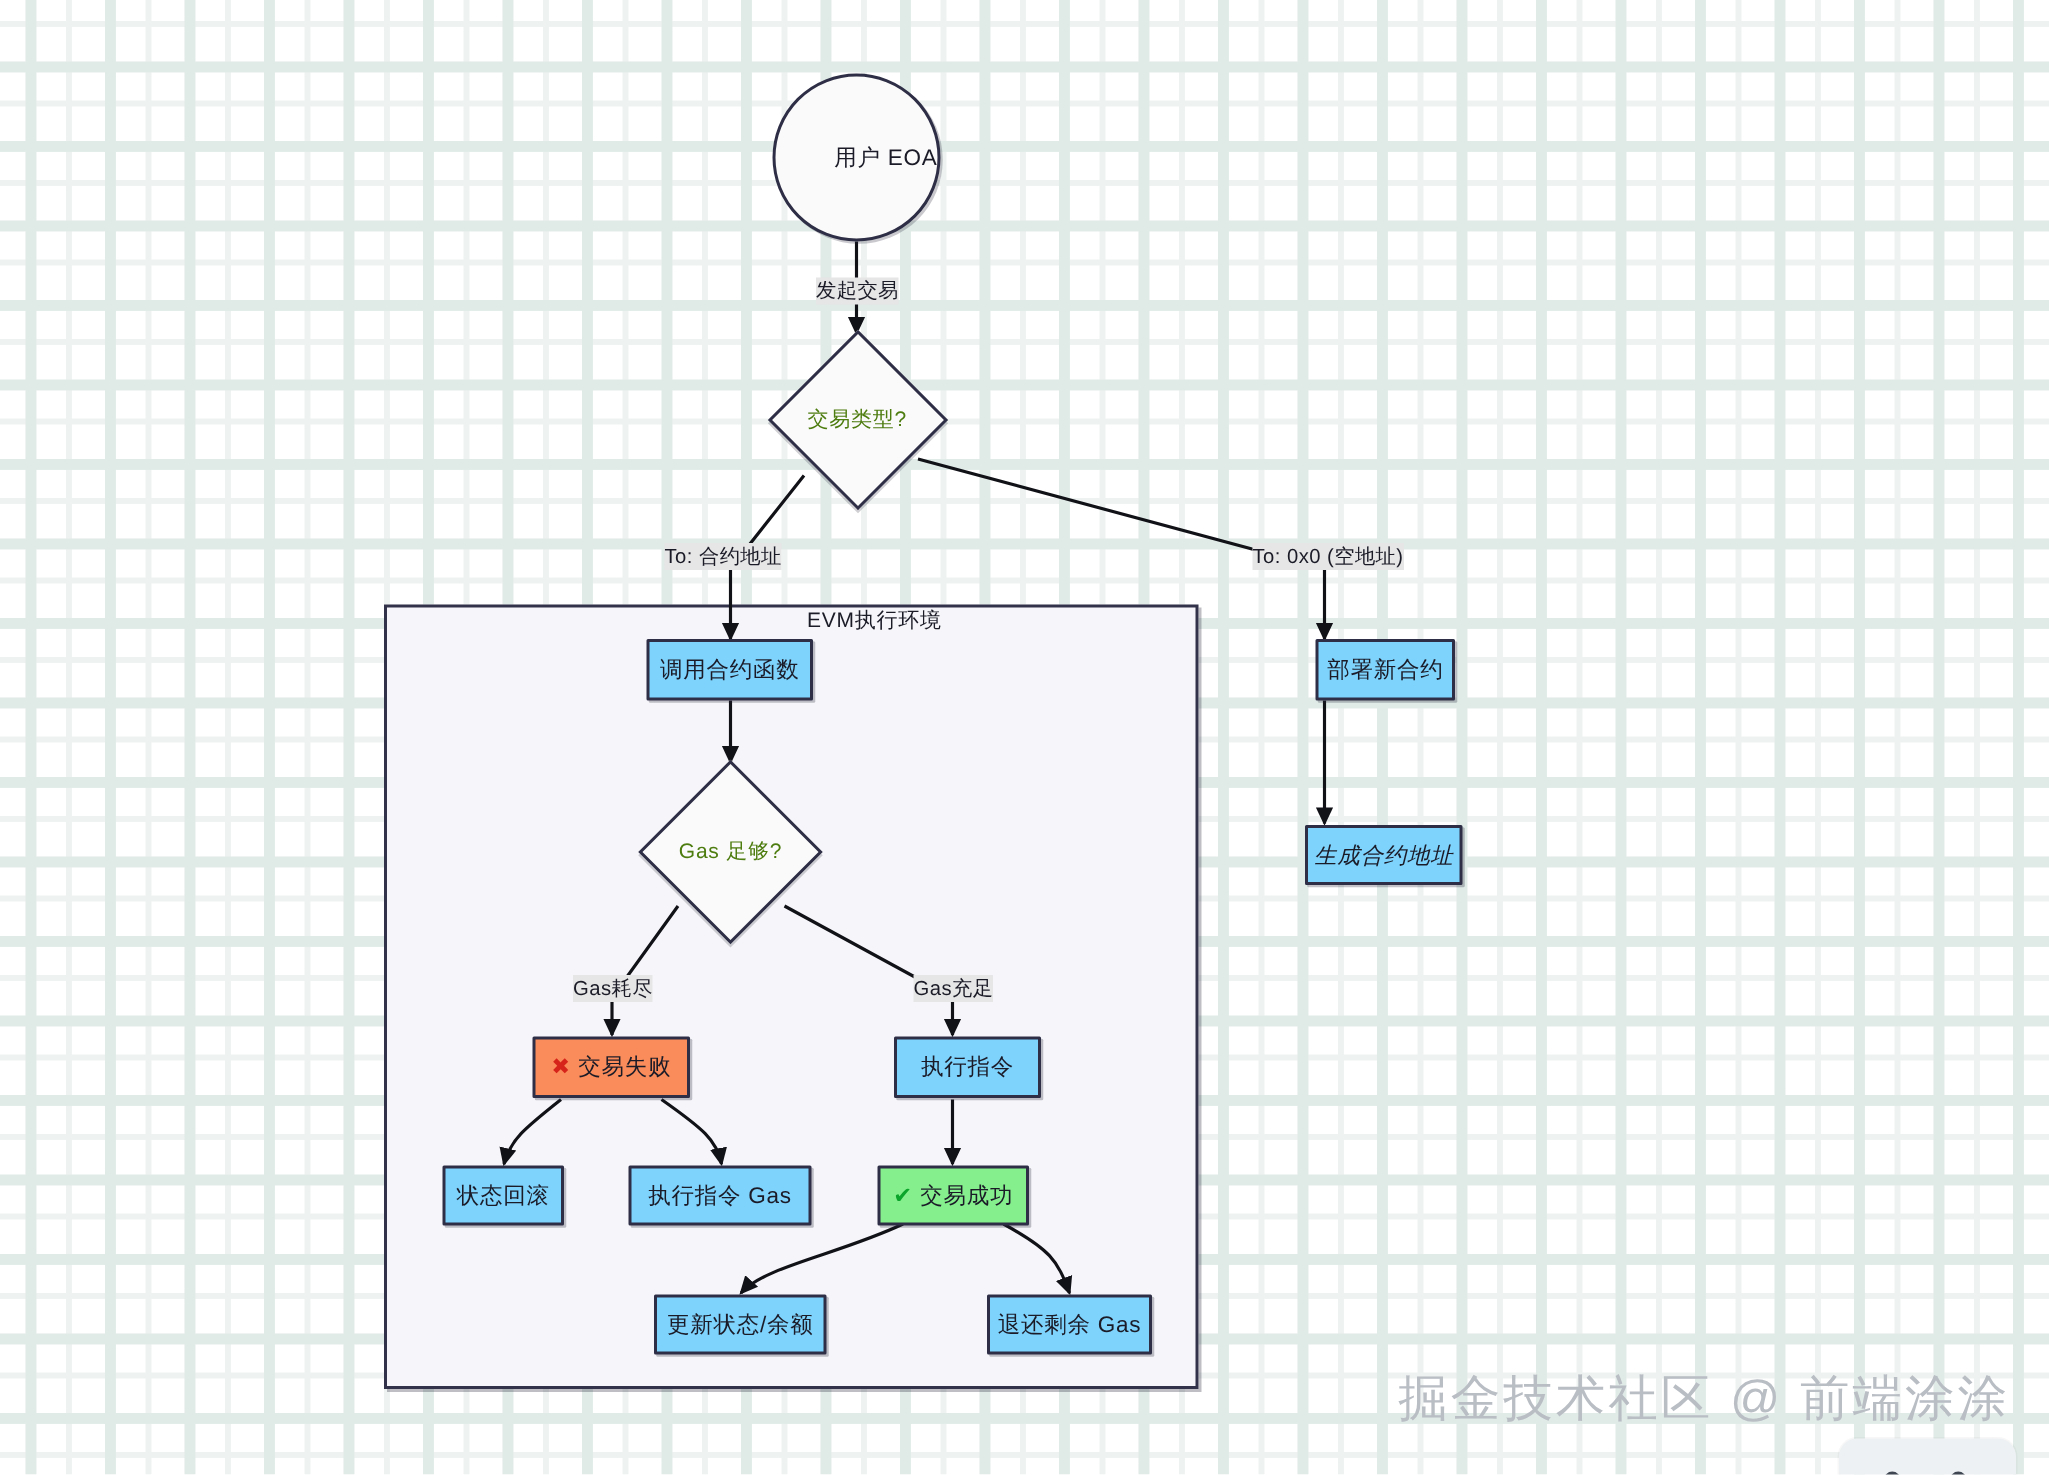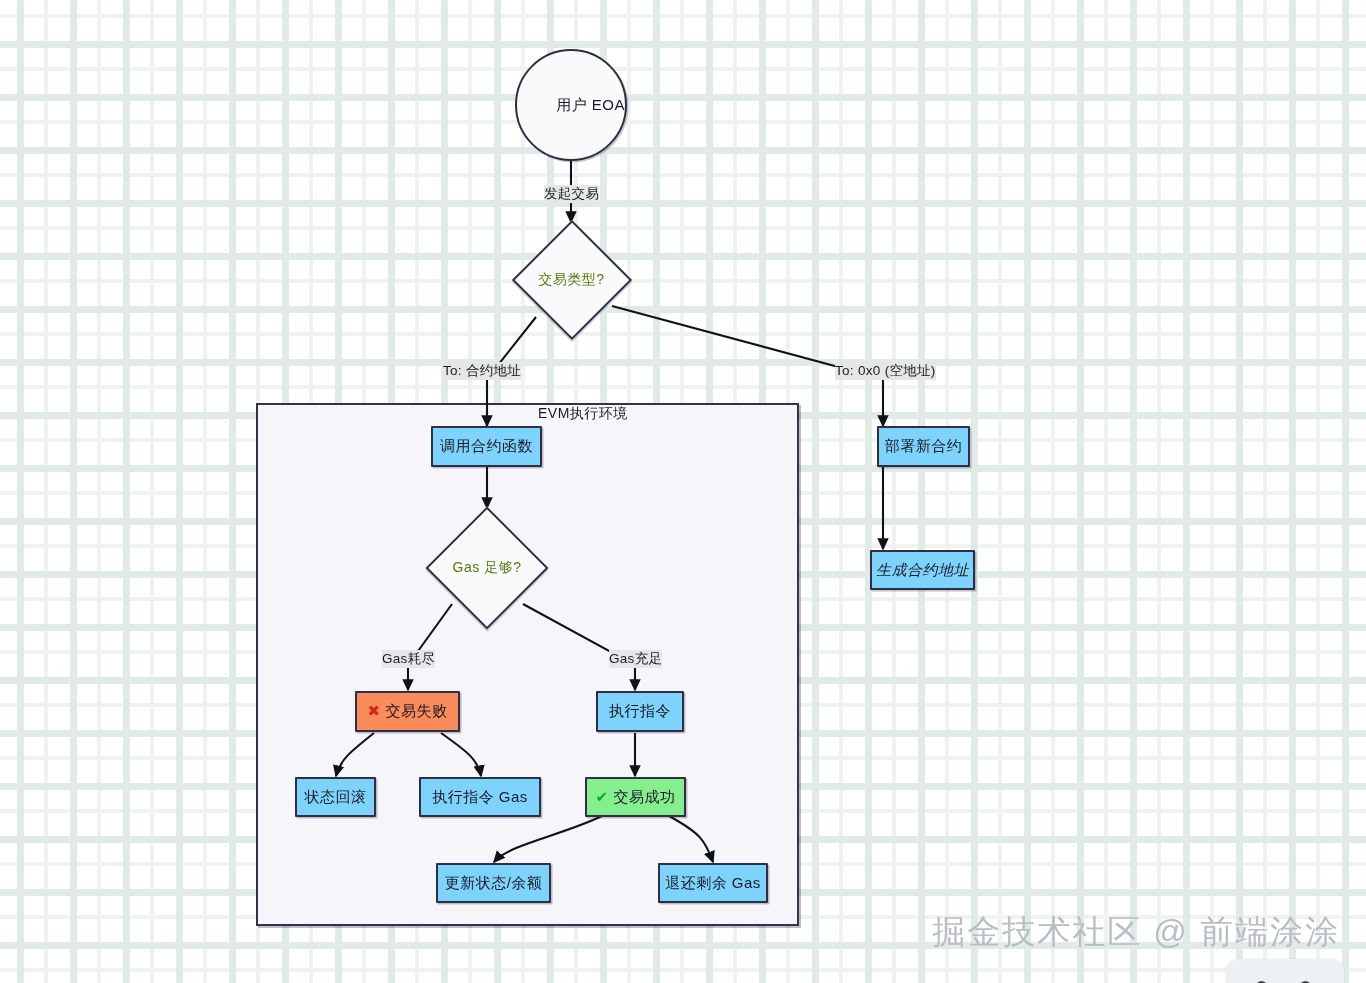--- a/index.html
+++ b/index.html
@@ -163,21 +163,21 @@
   <div class="diamond" style="left:428px;top:509px;width:118px;height:118px;">
     <span class="shape" style="width:83px;height:83px;"></span>
     <span class="dtext">Gas 足够?</span>
   </div>
 
   <div class="node fail" style="left:355px;top:691px;width:105px;height:41px;">
     <span class="ic x">✖</span>
     <span>交易失败</span>
   </div>
 
-  <div class="node" style="left:596px;top:691px;width:88px;height:41px;">
+  <div class="node" style="left:596px;top:691px;width:98px;height:41px;">
     <span>执行指令</span>
   </div>
 
   <div class="node ok" style="left:585px;top:777px;width:101px;height:40px;">
     <span class="ic check">✔</span>
     <span>交易成功</span>
   </div>
 
   <div class="node" style="left:295px;top:777px;width:81px;height:40px;">
     <span>状态回滚</span>

